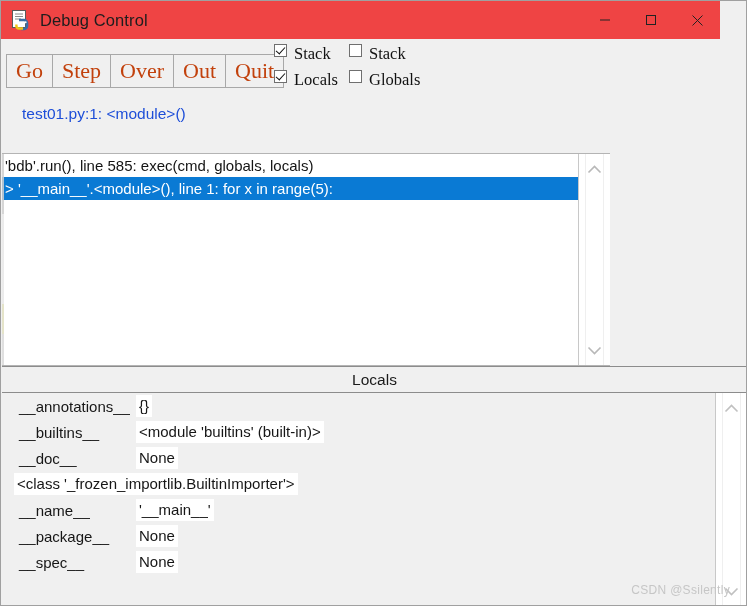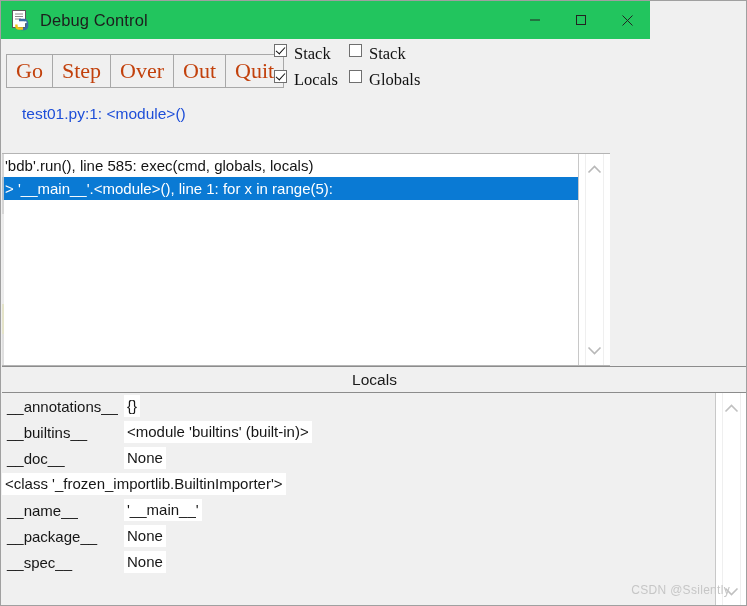--- a/index.html
+++ b/index.html
@@ -23,23 +23,23 @@
     background: #f0f0f0;
     border: 1px solid #a0a0a0;
     box-sizing: border-box;
     overflow: hidden;
   }
 
   
   .titlebar {
     position: absolute;
     left: 0; top: 0;
-    width: 649px;
+    width: 719px;
     height: 38px;
-    background: #22c55e;
+    background: #ef4444;
     display: flex;
     align-items: center;
     box-sizing: border-box;
   }
   .title-icon {
     width: 22px;
     height: 22px;
     margin-left: 9px;
     margin-right: 8px;
     position: relative;
@@ -257,20 +257,21 @@
     box-sizing: border-box;
     overflow: hidden;
   }
   .localsgrid {
     position: absolute;
     left: 0; top: 0;
     right: 31px;
     bottom: 0;
     overflow: hidden;
     border-right: 1px solid #c8c8c8;
+    padding-left: 12px;
   }
   .lrow {
     height: 26px;
     display: flex;
     align-items: center;
     font-size: 15px;
     color: #161616;
     white-space: nowrap;
   }
   .lname {

